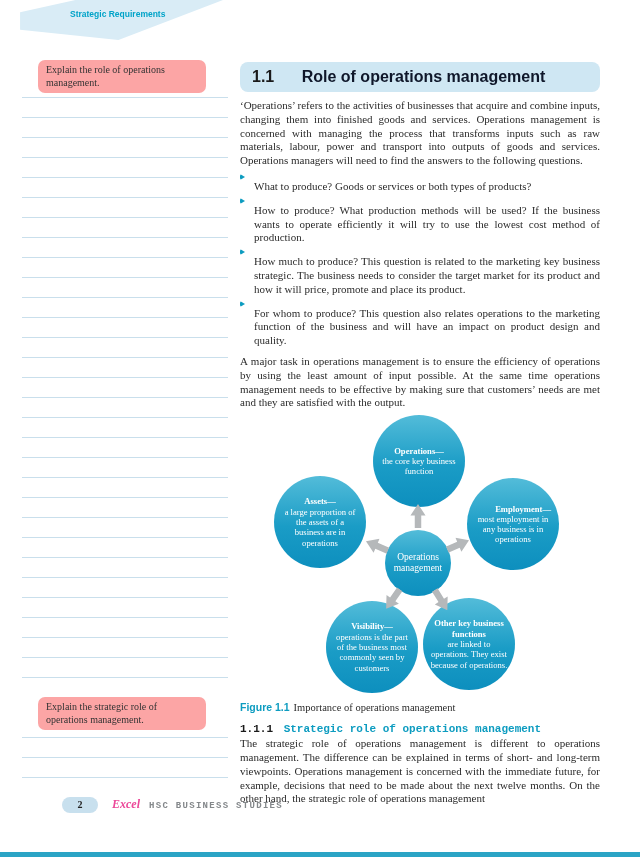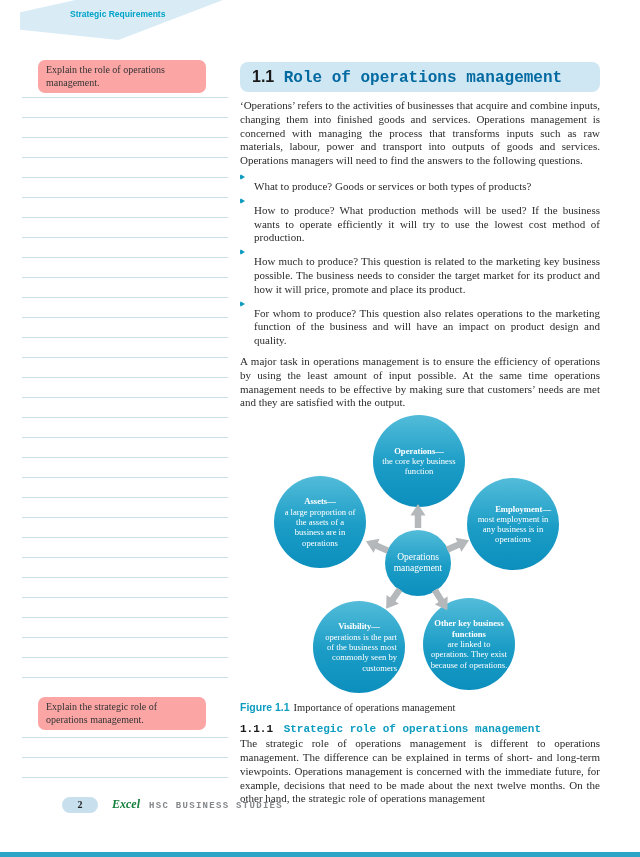--- a/index.html
+++ b/index.html
@@ -21,40 +21,40 @@
   .rules{position:absolute;left:0;width:206px;}
   .rules-1{top:97px;height:600px;}
   .rules-2{top:737px;height:60px;}
   .rule{position:absolute;left:0;width:206px;height:1px;background:#c9dfec;}
 
   
   .main{position:absolute;left:240px;top:62px;width:360px;}
   .heading-box{background:#cfe7f3;border-radius:8px;height:30px;line-height:30px;
         padding-left:12px;font-family:"Liberation Sans",sans-serif;font-weight:bold;font-size:16px;}
   .heading-number{color:#1a1a1a;}
-  .heading-title{color:#0369a1;margin-left:5px;font-family:Liberation Mono, monospace;}
+  .heading-title{color:#0f172a;margin-left:23px;}
   .para{font-size:11px;line-height:13.8px;text-align:justify;margin:7px 0 3px 0;}
   .bullets{margin:2px 0 0 0;padding:0;list-style:none;}
   .bullets li{display:flex;margin:0 0 1px 0;}
   .bullet-marker{flex:0 0 14px;padding-top:3px;}
   .bullet-marker span{display:block;width:0;height:0;border-left:5px solid #0d9cc0;
         border-top:3.5px solid transparent;border-bottom:3.5px solid transparent;border-radius:2px;}
   .bullet-text{flex:1;font-size:11px;line-height:13.8px;text-align:justify;margin-top:9px;}
 
   
   .diagram{position:relative;width:330px;height:278px;margin:5px auto 8px auto;}
   .circle{position:absolute;border-radius:50%;color:#fff;text-align:center;
         display:flex;flex-direction:column;justify-content:center;align-items:center;
         background:linear-gradient(180deg,#53bcd9 0%,#1a9cc6 55%,#0d8fbe 100%);
         font-size:8.6px;line-height:10.3px;box-sizing:border-box;padding:8px;}
   .circle .node-title{font-weight:bold;display:block;}
   .c-top{left:118px;top:0;width:92px;height:92px;}
   .c-left{left:19px;top:61px;width:92px;height:92px;}
   .c-right{left:212px;top:63px;width:92px;height:92px;align-items:flex-end;}
-  .c-bl{left:58px;top:186px;width:92px;height:92px;text-align:right;}
+  .c-bl{left:71px;top:186px;width:92px;height:92px;}
   .c-br{left:168px;top:183px;width:92px;height:92px;padding:6px;}
   .c-center{left:130px;top:115px;width:66px;height:66px;font-weight:normal;font-size:9.5px;
         line-height:11px;padding:4px;}
   .arrow{position:absolute;width:24px;height:18px;background:#b5b8ba;
         clip-path:polygon(0 32%,52% 32%,52% 8%,100% 50%,52% 92%,52% 68%,0 68%);}
   .a-up{left:151px;top:92px;transform:rotate(-90deg);}
   .a-ul{left:110px;top:122px;transform:rotate(203deg);}
   .a-ur{left:191px;top:121px;transform:rotate(-23deg);}
   .a-ll{left:126px;top:175px;transform:rotate(125deg);}
   .a-lr{left:174px;top:176px;transform:rotate(58deg);}
@@ -66,21 +66,21 @@
   .subheading{font-family:Liberation Mono, monospace;font-weight:bold;font-size:11px;
         margin:4px 0 2px 0;}
   .subheading .sub-number{color:#1a1a1a;}
   .subheading .sub-title{color:#0d9cc0;margin-left:4px;}
 
   
   .footer{position:absolute;left:0;top:795px;width:640px;height:20px;}
   .page-pill{position:absolute;left:62px;top:2px;width:36px;height:16px;background:#c8e0ee;
         border-radius:8px;text-align:center;line-height:16px;font-weight:bold;font-size:10px;color:#222;}
   .brand{position:absolute;left:112px;top:2px;font-size:12px;}
-  .brand-excel{font-family:"Liberation Serif",serif;font-weight:bold;font-style:italic;color:#15803d;}
+  .brand-excel{font-family:"Liberation Serif",serif;font-weight:bold;font-style:italic;color:#ec4899;}
   .brand-series{font-family:Liberation Mono, monospace;font-weight:bold;font-size:9px;
         color:#84888b;letter-spacing:1.3px;margin-left:6px;}
   .bottom-bar{position:absolute;left:0;bottom:0;width:640px;height:5px;background:#2ba4c5;}
 </style>
 </head>
 <body>
 
 <div class="page">
 
   <div class="banner"></div>
@@ -146,21 +146,21 @@
       <li>
         <span class="bullet-marker">
             <span></span>
           </span>
         <span class="bullet-text">How to produce? What production methods will be used? If the business wants to operate efficiently it will try to use the lowest cost method of production.</span>
       </li>
       <li>
         <span class="bullet-marker">
             <span></span>
           </span>
-        <span class="bullet-text">How much to produce? This question is related to the marketing key business possible. The business needs to consider the target market for its product and how it will price, promote and place its product.</span>
+        <span class="bullet-text">How much to produce? This question is related to the marketing key business strategic. The business needs to consider the target market for its product and how it will price, promote and place its product.</span>
       </li>
       <li>
         <span class="bullet-marker">
             <span></span>
           </span>
         <span class="bullet-text">For whom to produce? This question also relates operations to the marketing function of the business and will have an impact on product design and quality.</span>
       </li>
     </ul>
 
     <p class="para">A major task in operations management is to ensure the efficiency of operations by using the least amount of input possible. At the same time operations management needs to be effective by making sure that customers’ needs are met and they are satisfied with the output.</p>

